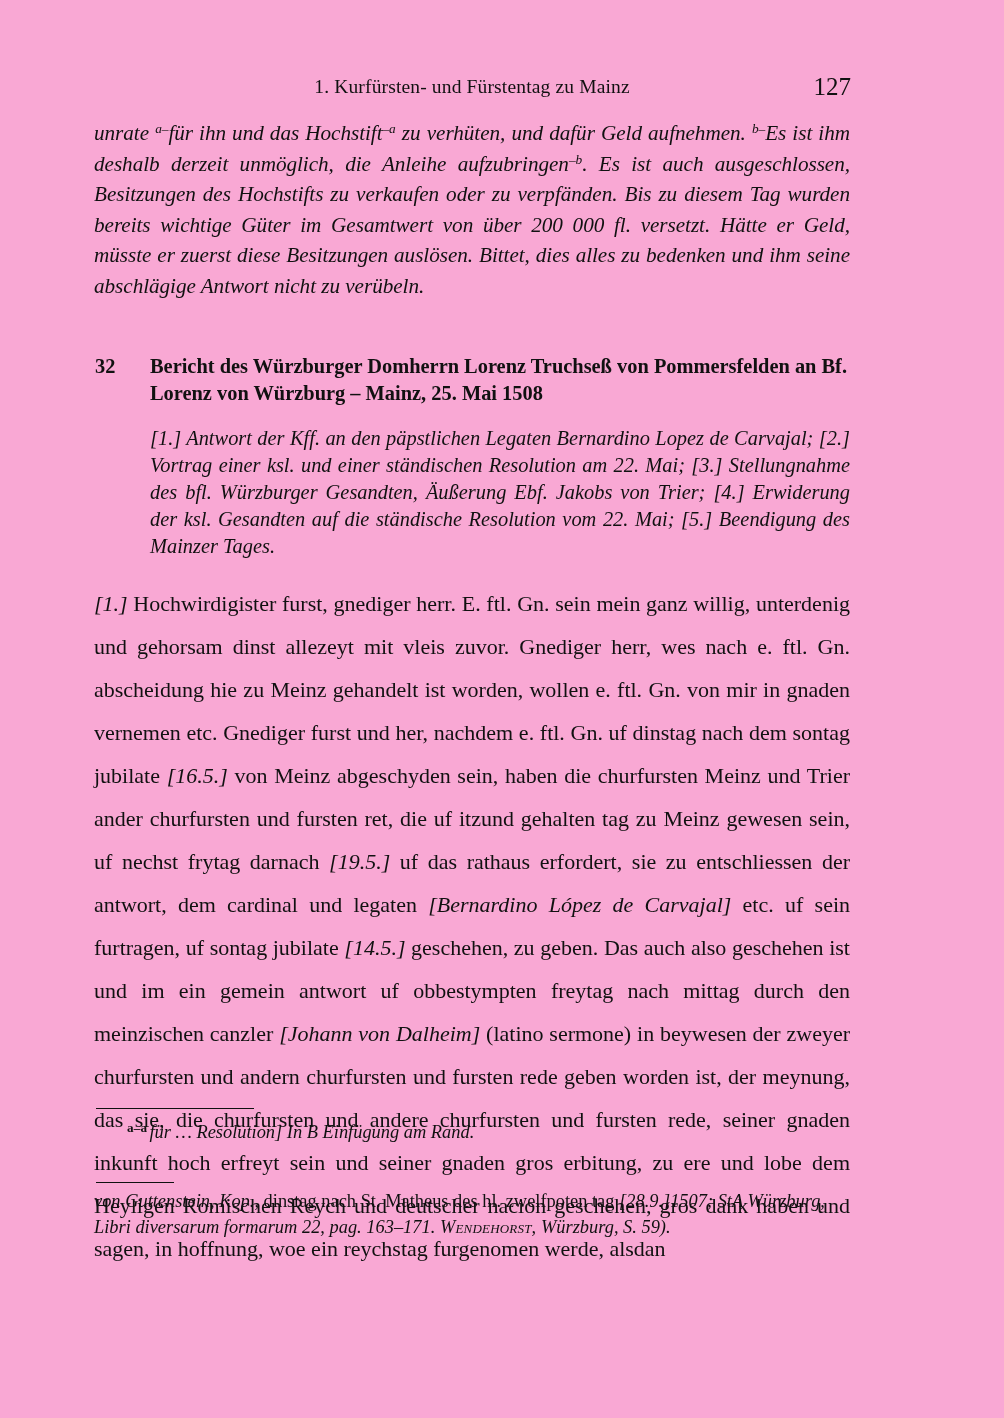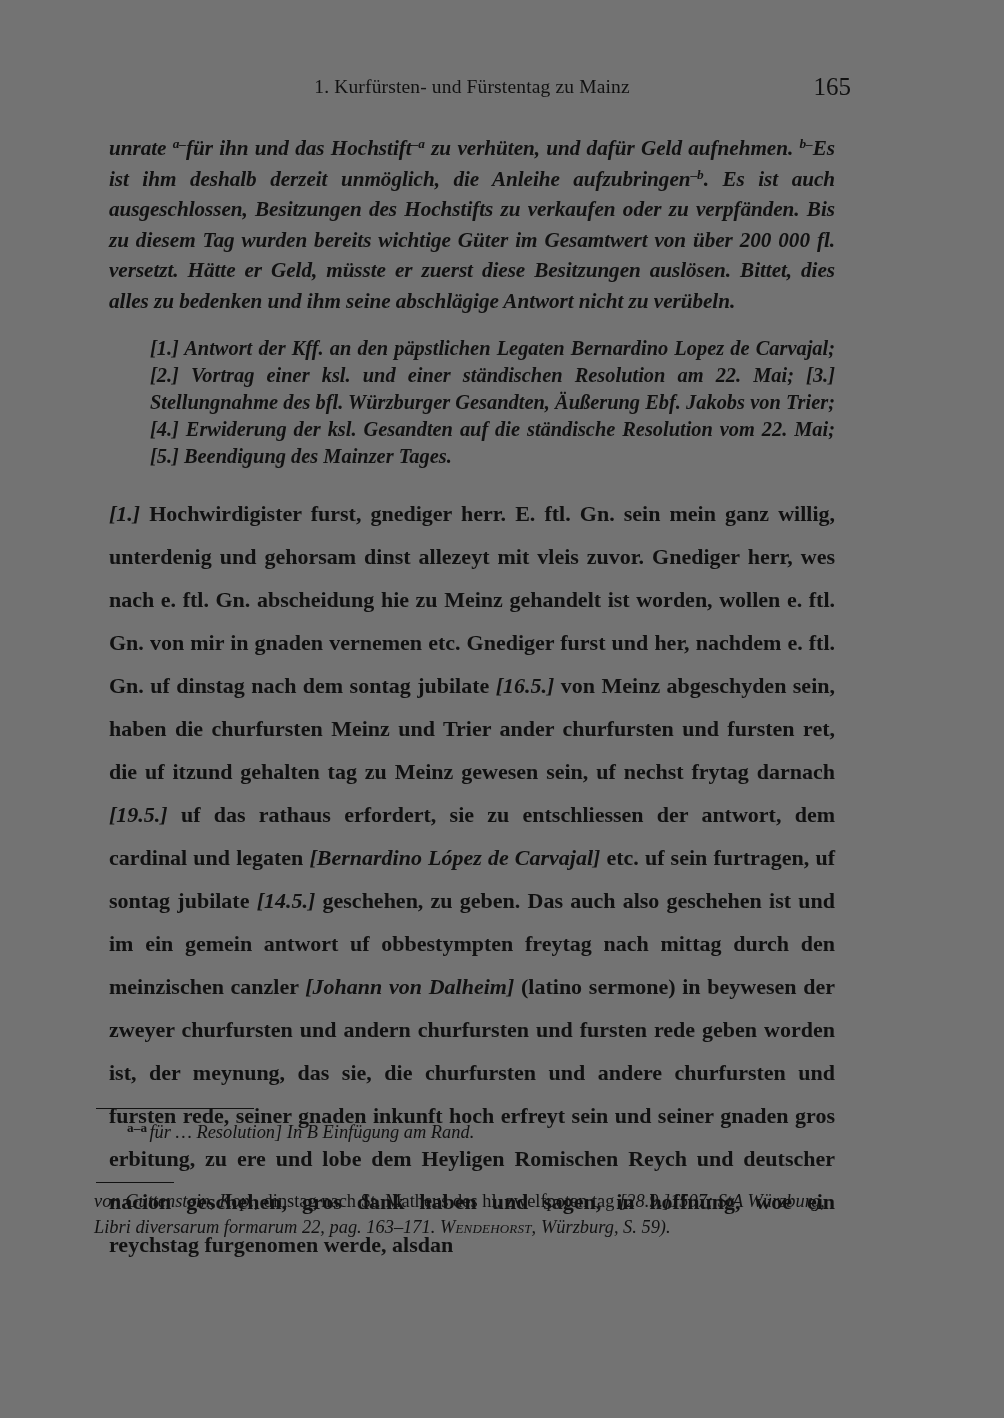--- a/index.html
+++ b/index.html
@@ -14,21 +14,21 @@
     font-family: "Liberation Serif", "DejaVu Serif", serif;
     color: #111111;
     overflow: hidden;
   }
 
   .page {
     position: absolute;
     left: 0; top: 0;
     width: 1004px;
     height: 1418px;
-    background: #737373;
+    background: #f9a8d4;
   }
 
   
   .running-head {
     position: absolute;
     left: 94px;
     top: 76px;
     width: 756px;
     height: 30px;
   }
@@ -49,24 +49,23 @@
 
   
   .column {
     position: absolute;
     left: 94px;
     top: 118px;
     width: 756px;
   }
 
   p {
-    margin: 15px;
+    margin: 0;
     text-align: justify;
     text-justify: inter-word;
-    font-weight: bold;
   }
 
   .regest {
     font-style: italic;
     font-size: 21.2px;
     line-height: 30.6px;
     letter-spacing: -0.05px;
   }
   .gap-ps { margin-top: 1px; }
 
@@ -178,28 +177,32 @@
     letter-spacing: 0.2px;
   }
 </style>
 </head>
 <body>
 
 <div class="page">
 
   <div class="running-head">
     <div class="rh-title">1. Kurfürsten- und Fürstentag zu Mainz</div>
-    <div class="rh-folio">165</div>
+    <div class="rh-folio">127</div>
   </div>
 
   <div class="column">
 
     <p class="regest"><span>unrate </span><sup class="note">a–</sup><span>für ihn und das Hochstift</span><sup class="note">–a</sup><span> zu verhüten, und dafür Geld aufnehmen. </span><sup class="note">b–</sup><span>Es ist ihm deshalb derzeit unmöglich, die Anleihe aufzubringen</span><sup class="note">–b</sup><span>. Es ist auch ausgeschlossen, Besitzungen des Hochstifts zu verkaufen oder zu verpfänden. Bis zu diesem Tag wurden bereits wichtige Güter im Gesamtwert von über 200 000 fl. versetzt. Hätte er Geld, müsste er zuerst diese Besitzungen auslösen. Bittet, dies alles zu bedenken und ihm seine abschlägige Antwort nicht zu verübeln.</span></p>
 
 
+    <div class="doc-head">
+      <span class="doc-number">32</span>
+      <div class="doc-title">Bericht des Würzburger Domherrn Lorenz Truchseß von Pommersfelden an Bf. Lorenz von Würzburg – Mainz, 25. Mai 1508</div>
+    </div>
 
     <p class="summary">[1.] Antwort der Kff. an den päpstlichen Legaten Bernardino Lopez de Carvajal; [2.] Vortrag einer ksl. und einer ständischen Resolution am 22. Mai; [3.] Stellungnahme des bfl. Würzburger Gesandten, Äußerung Ebf. Jakobs von Trier; [4.] Erwiderung der ksl. Gesandten auf die ständische Resolution vom 22. Mai; [5.] Beendigung des Mainzer Tages.</p>
 
 
     <p class="body-text"><i>[1.]</i><span> Hochwirdigister furst, gnediger herr. E. ftl. Gn. sein mein ganz willig, unterdenig und gehorsam dinst allezeyt mit vleis zuvor. Gnediger herr, wes nach e. ftl. Gn. abscheidung hie zu Meinz gehandelt ist worden, wollen e. ftl. Gn. von mir in gnaden vernemen etc. Gnediger furst und her, nachdem e. ftl. Gn. uf dinstag nach dem sontag jubilate </span><i>[16.5.]</i><span> von Meinz abgeschyden sein, haben die churfursten Meinz und Trier ander churfursten und fursten ret, die uf itzund gehalten tag zu Meinz gewesen sein, uf nechst frytag darnach </span><i>[19.5.]</i><span> uf das rathaus erfordert, sie zu entschliessen der antwort, dem cardinal und legaten </span><i>[Bernardino López de Carvajal]</i><span> etc. uf sein furtragen, uf sontag jubilate </span><i>[14.5.]</i><span> geschehen, zu geben. Das auch also geschehen ist und im ein gemein antwort uf obbestympten freytag nach mittag durch den meinzischen canzler </span><i>[Johann von Dalheim]</i><span> (latino sermone) in beywesen der zweyer churfursten und andern churfursten und fursten rede geben worden ist, der meynung, das sie, die churfursten und andere churfursten und fursten rede, seiner gnaden inkunft hoch erfreyt sein und seiner gnaden gros erbitung, zu ere und lobe dem Heyligen Romischen Reych und deutscher nacion geschehen, gros dank haben und sagen, in hoffnung, woe ein reychstag furgenomen werde, alsdan</span></p>
 
   </div>
 
   <div class="apparatus">
     <div class="rule-short"></div>

